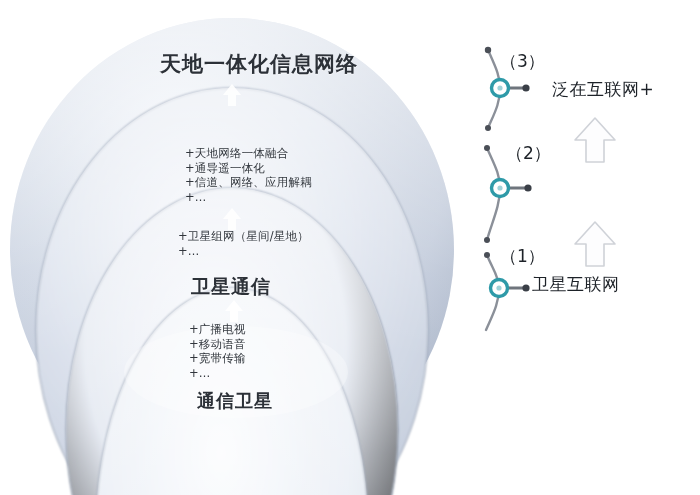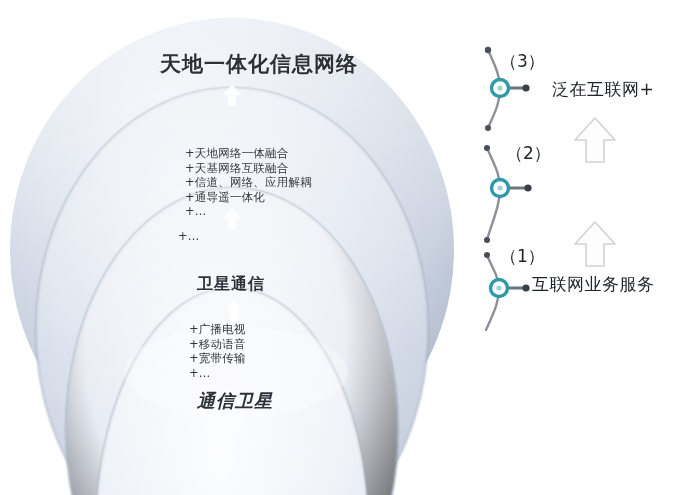--- a/index.html
+++ b/index.html
@@ -61,27 +61,26 @@
     padding-left: 48px;
   }
   #title-l2 {
     left: 0; right: 0;
     top: 180px;
     font-size: 19px;
   }
   #title-l3 {
     left: 0; right: 8px;
     top: 274px;
-    font-size: 16px;
+    font-size: 19px;
   }
   #title-l4 {
     left: 0; right: 0;
     top: 389px;
     font-size: 18px;
-    font-style: italic;
   }
 
   #bullets-l2 { left: 185px; top: 110px; margin-top: 36px; }
   #bullets-l3 { left: 178px; top: 229px; }
   #bullets-l4 { left: 189px; top: 322px; }
 
   
   .timeline {
     position: absolute;
     left: 470px;
@@ -182,28 +181,28 @@
       <path d="M234 300 l9 11 h-5 v11 h-8 v-11 h-5 z"></path>
     </g>
   </svg>
 
   <div class="sphere-wrap">
 
     <div class="layer-label" id="title-outer">天地一体化信息网络</div>
 
     <div class="bullet-block" id="bullets-l2">
       <div>+天地网络一体融合</div>
-      <div>+天基网络互联融合</div>
+      <div>+通导遥一体化</div>
       <div>+信道、网络、应用解耦</div>
-      <div>+通导遥一体化</div>
       <div>+…</div>
     </div>
 
 
     <div class="bullet-block" id="bullets-l3">
+      <div>+卫星组网（星间/星地）</div>
       <div>+…</div>
     </div>
 
     <div class="layer-label" id="title-l3">卫星通信</div>
 
     <div class="bullet-block" id="bullets-l4">
       <div>+广播电视</div>
       <div>+移动语音</div>
       <div>+宽带传输</div>
       <div>+…</div>
@@ -264,16 +263,16 @@
         <path d="M125 222 l20 22 h-11 v22 h-18 v-22 h-11 z"></path>
       </g>
     </svg>
 
     <div class="tl-num" id="tl-num-3">（3）</div>
     <div class="tl-label" id="tl-lab-3">泛在互联网+</div>
 
     <div class="tl-num" id="tl-num-2">（2）</div>
 
     <div class="tl-num" id="tl-num-1">（1）</div>
-    <div class="tl-label" id="tl-lab-1">互联网业务服务</div>
+    <div class="tl-label" id="tl-lab-1">卫星互联网</div>
   </div>
 
 </div>
 
 </body></html>

